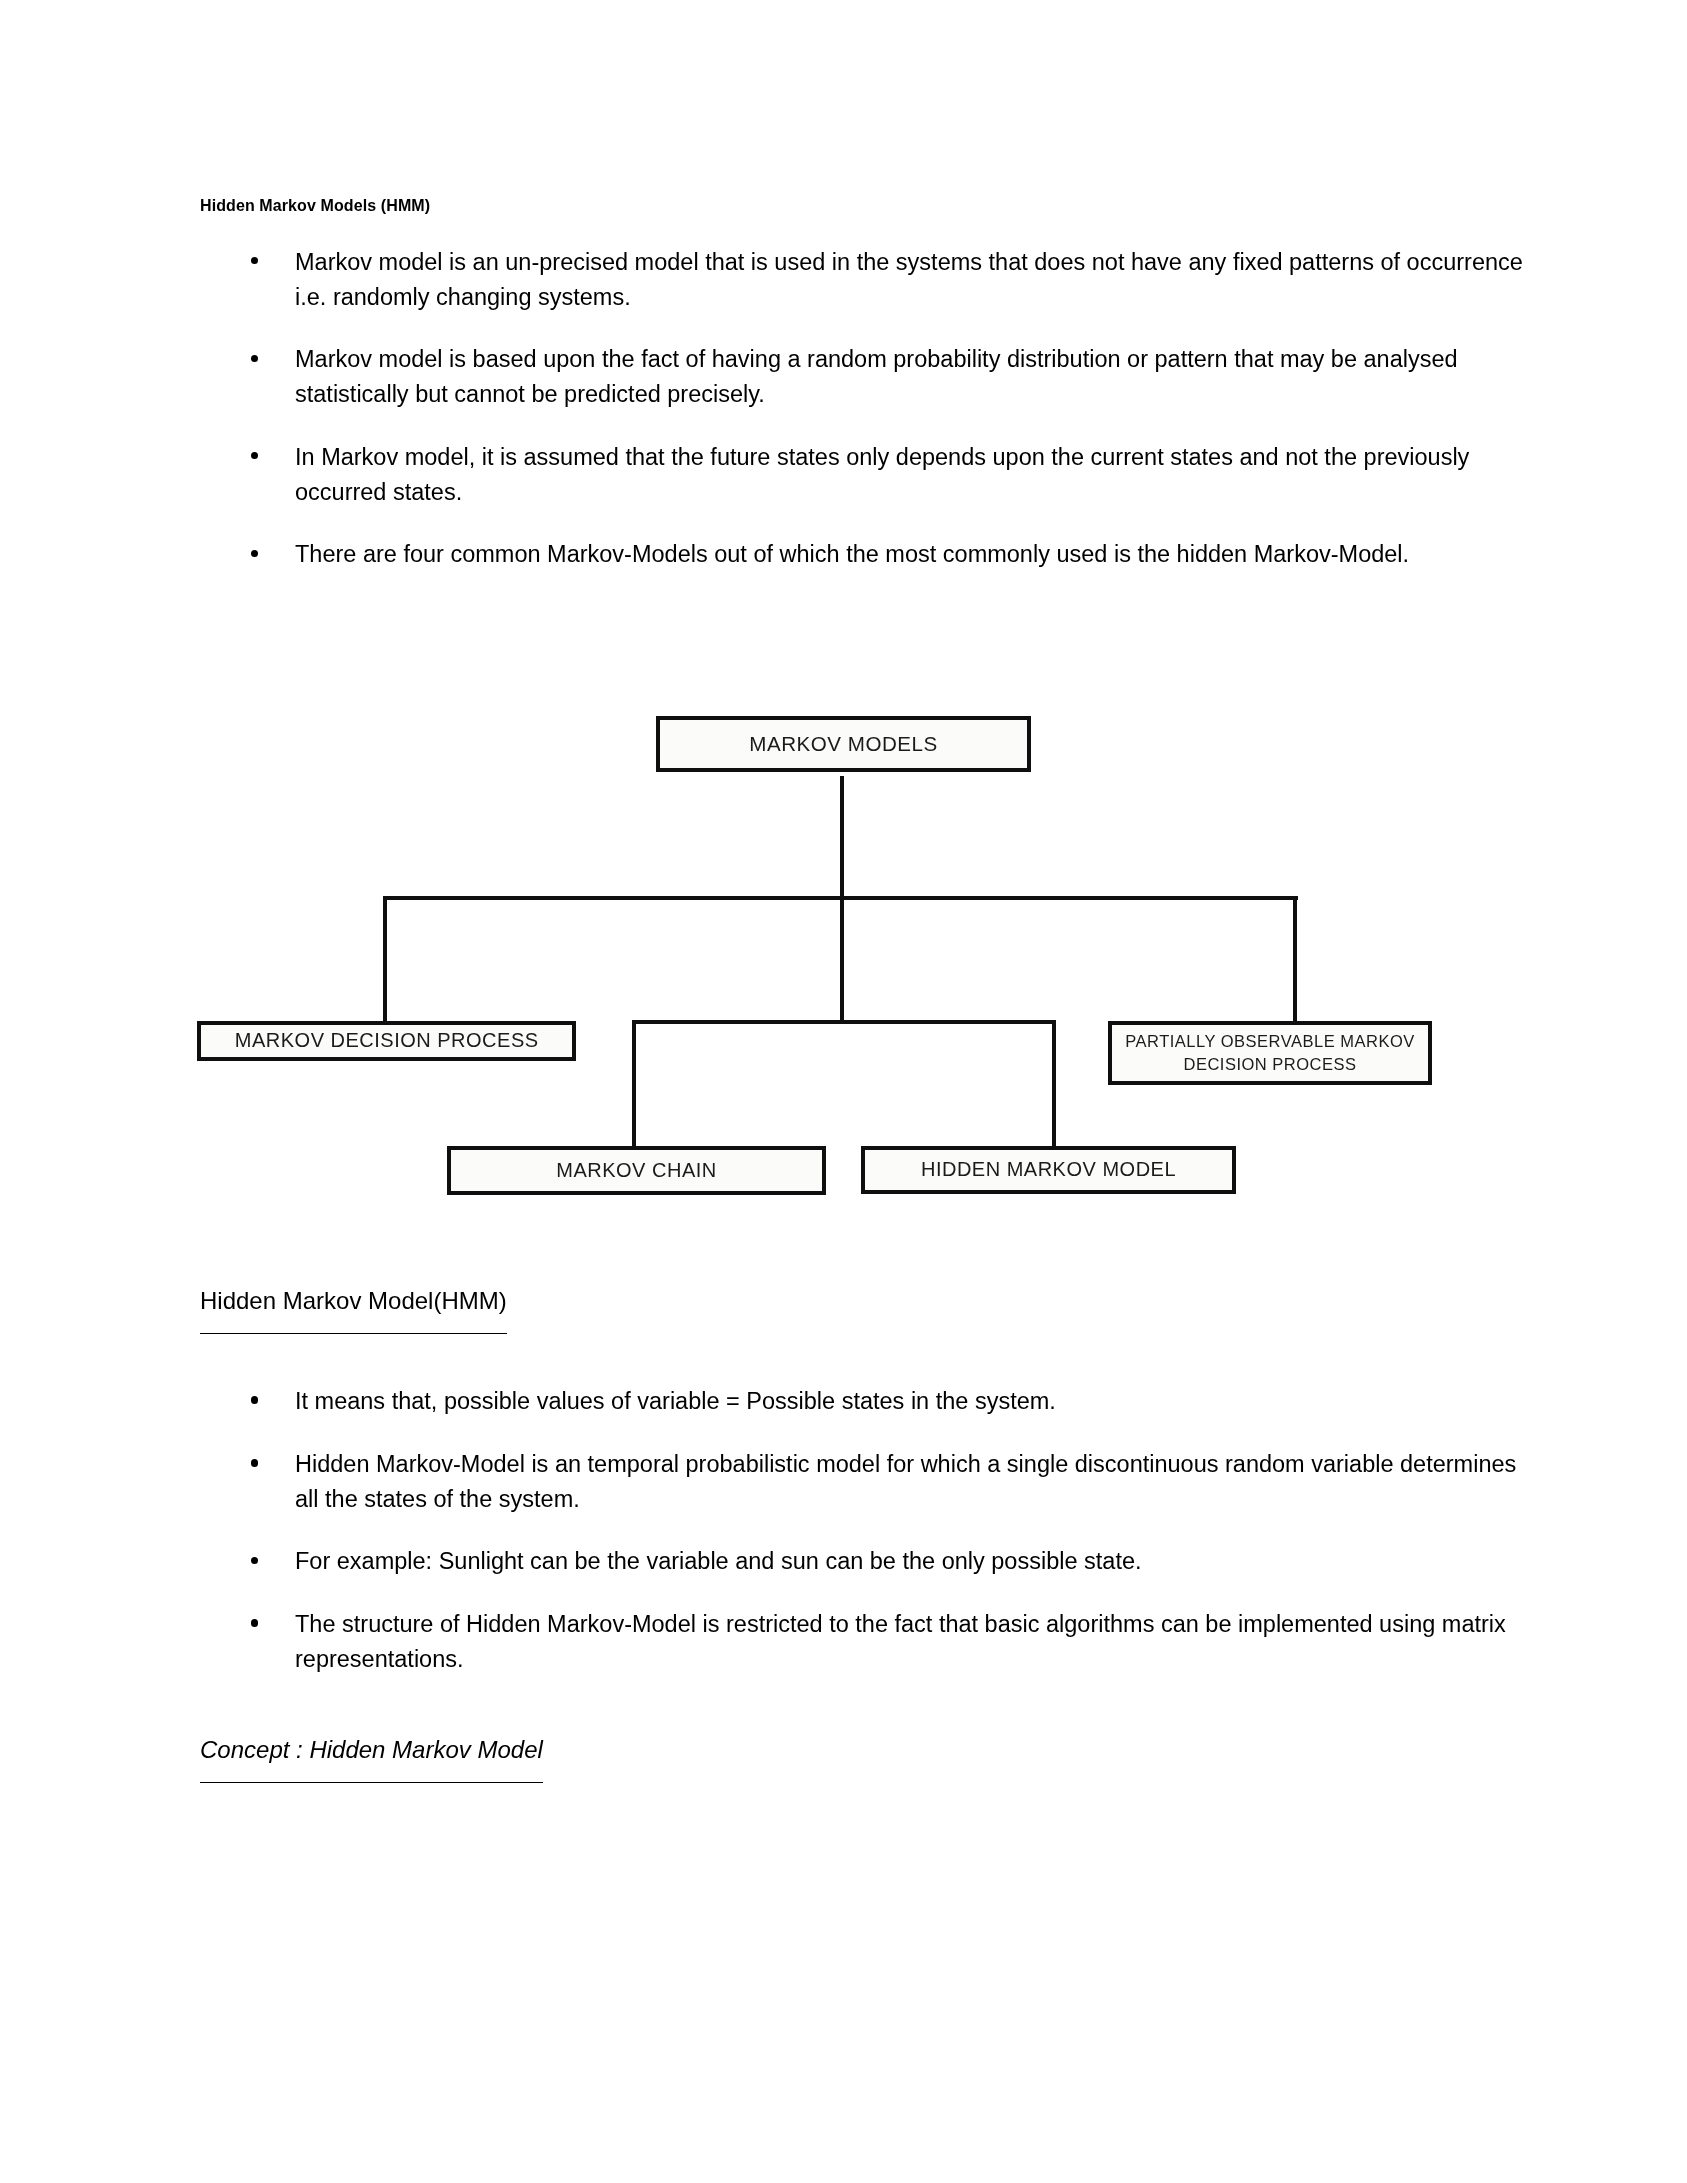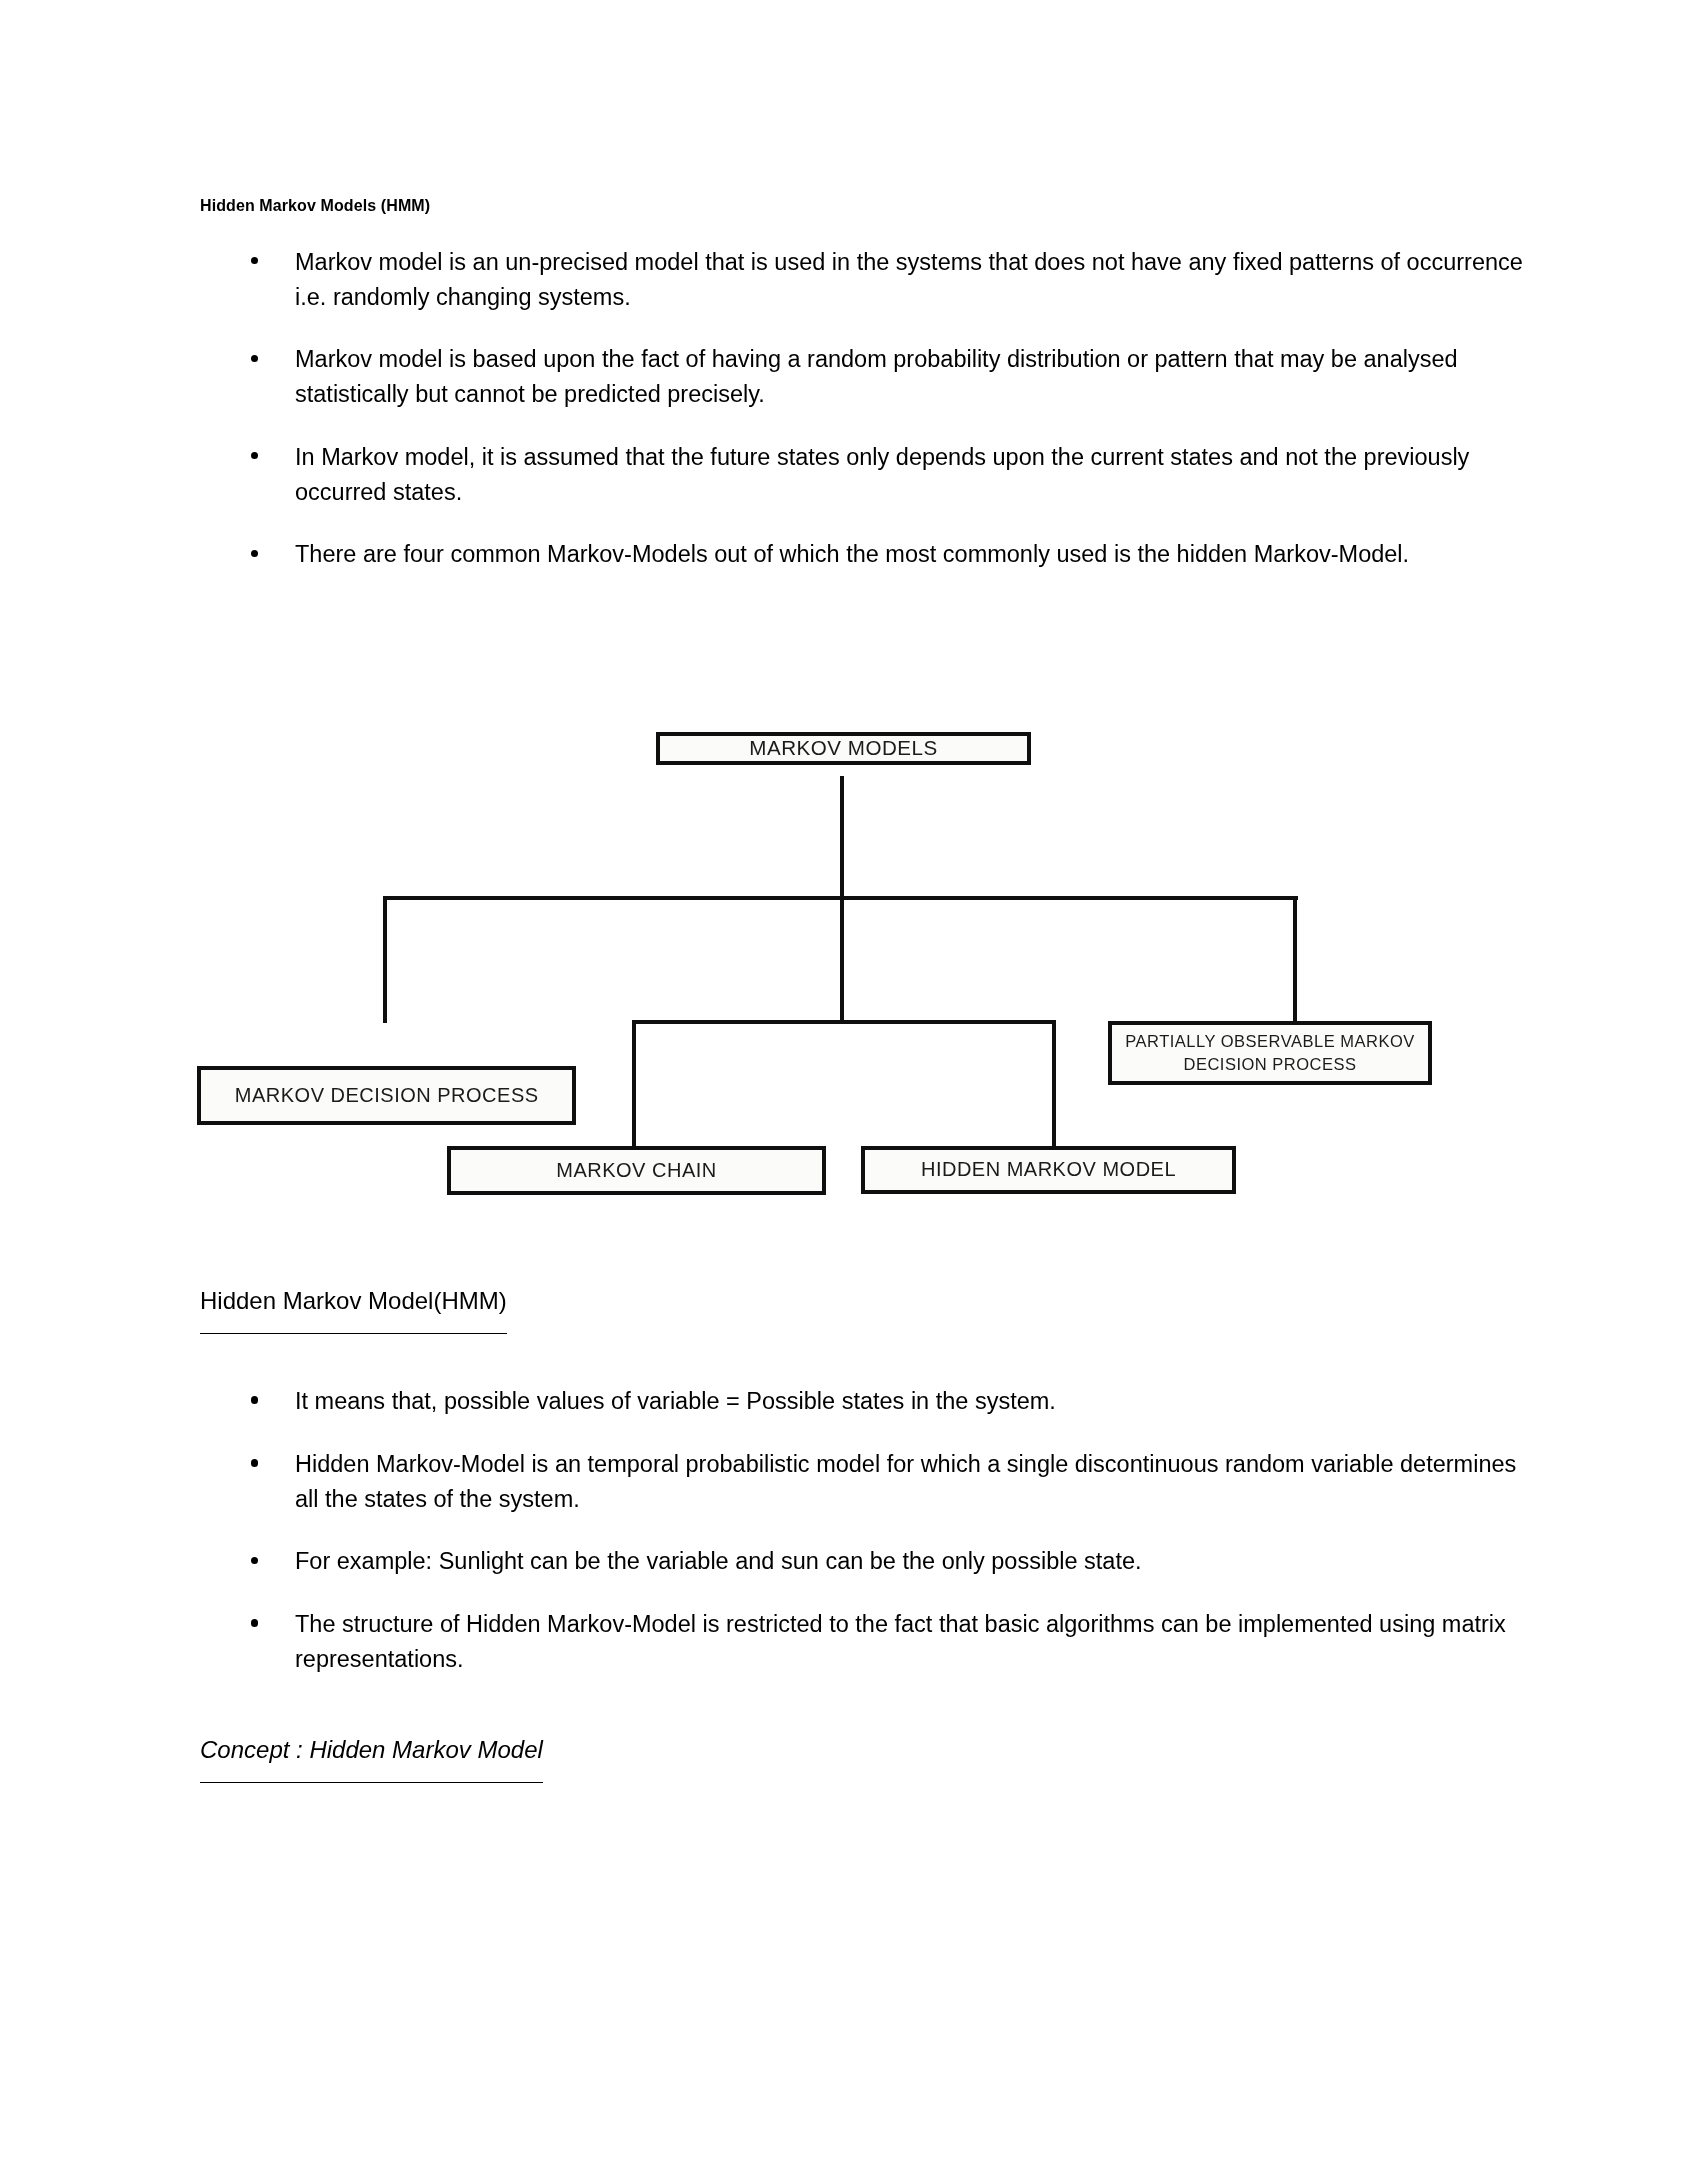--- a/index.html
+++ b/index.html
@@ -105,22 +105,22 @@
   }
 
   .diagram .line {
     position: absolute;
     background: #0f0f0f;
   }
   .diagram .line.v { width: 4.1px; }
   .diagram .line.h { height: 4.1px; }
 
   
-  #node-root      { left: 467px; top: 28px;  width: 375px; height: 33px;  font-size: 20.6px; }
-  #node-mdp       { left: 8.2px;  top: 317px; width: 379px; height: 59px;  font-size: 20px; margin-top: 45px; }
+  #node-root      { left: 467px; top: 12px;  width: 375px; height: 56px;  font-size: 20.6px; }
+  #node-mdp       { left: 8.2px;  top: 317px; width: 379px; height: 40px;  font-size: 20px; }
   #node-pomdp     { left: 919px;top: 317px; width: 324px; height: 64px;  font-size: 16.5px; padding: 0 6.6px; }
   #node-chain     { left: 258px; top: 442px; width: 379px; height: 49px;  font-size: 20px; }
   #node-hmm       { left: 672px; top: 442px; width: 375px; height: 48px;  font-size: 20px; }
 </style>
 </head>
 <body>
 
 <div class="page">
 
   <div class="content">

